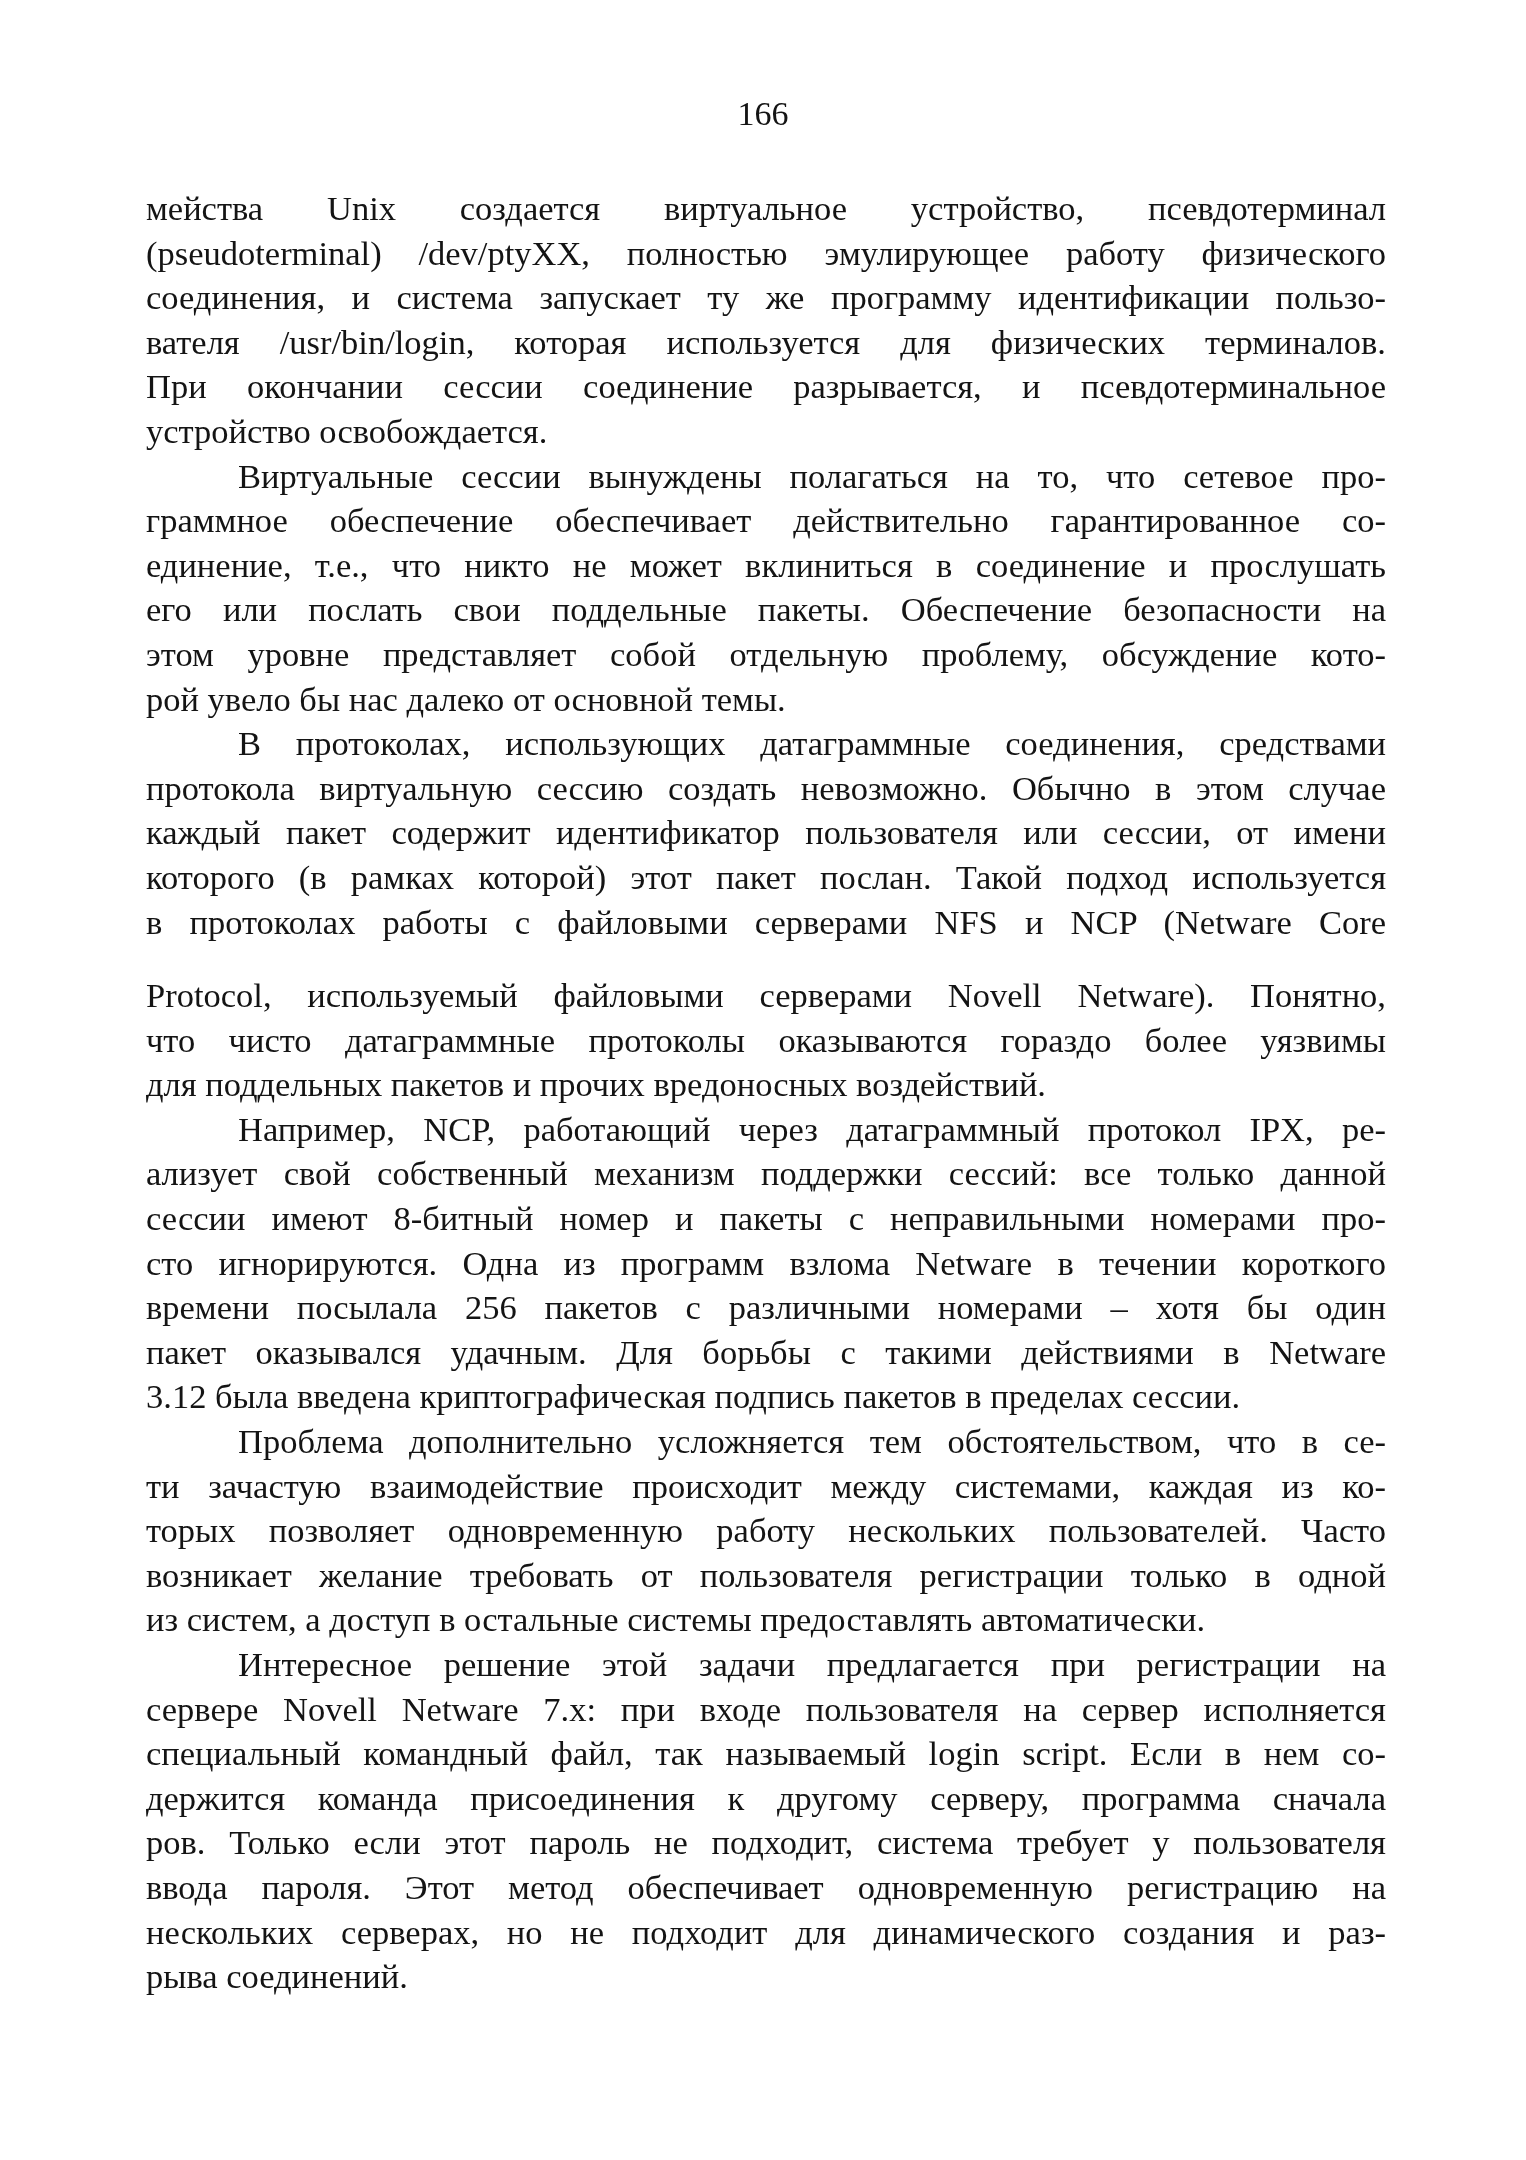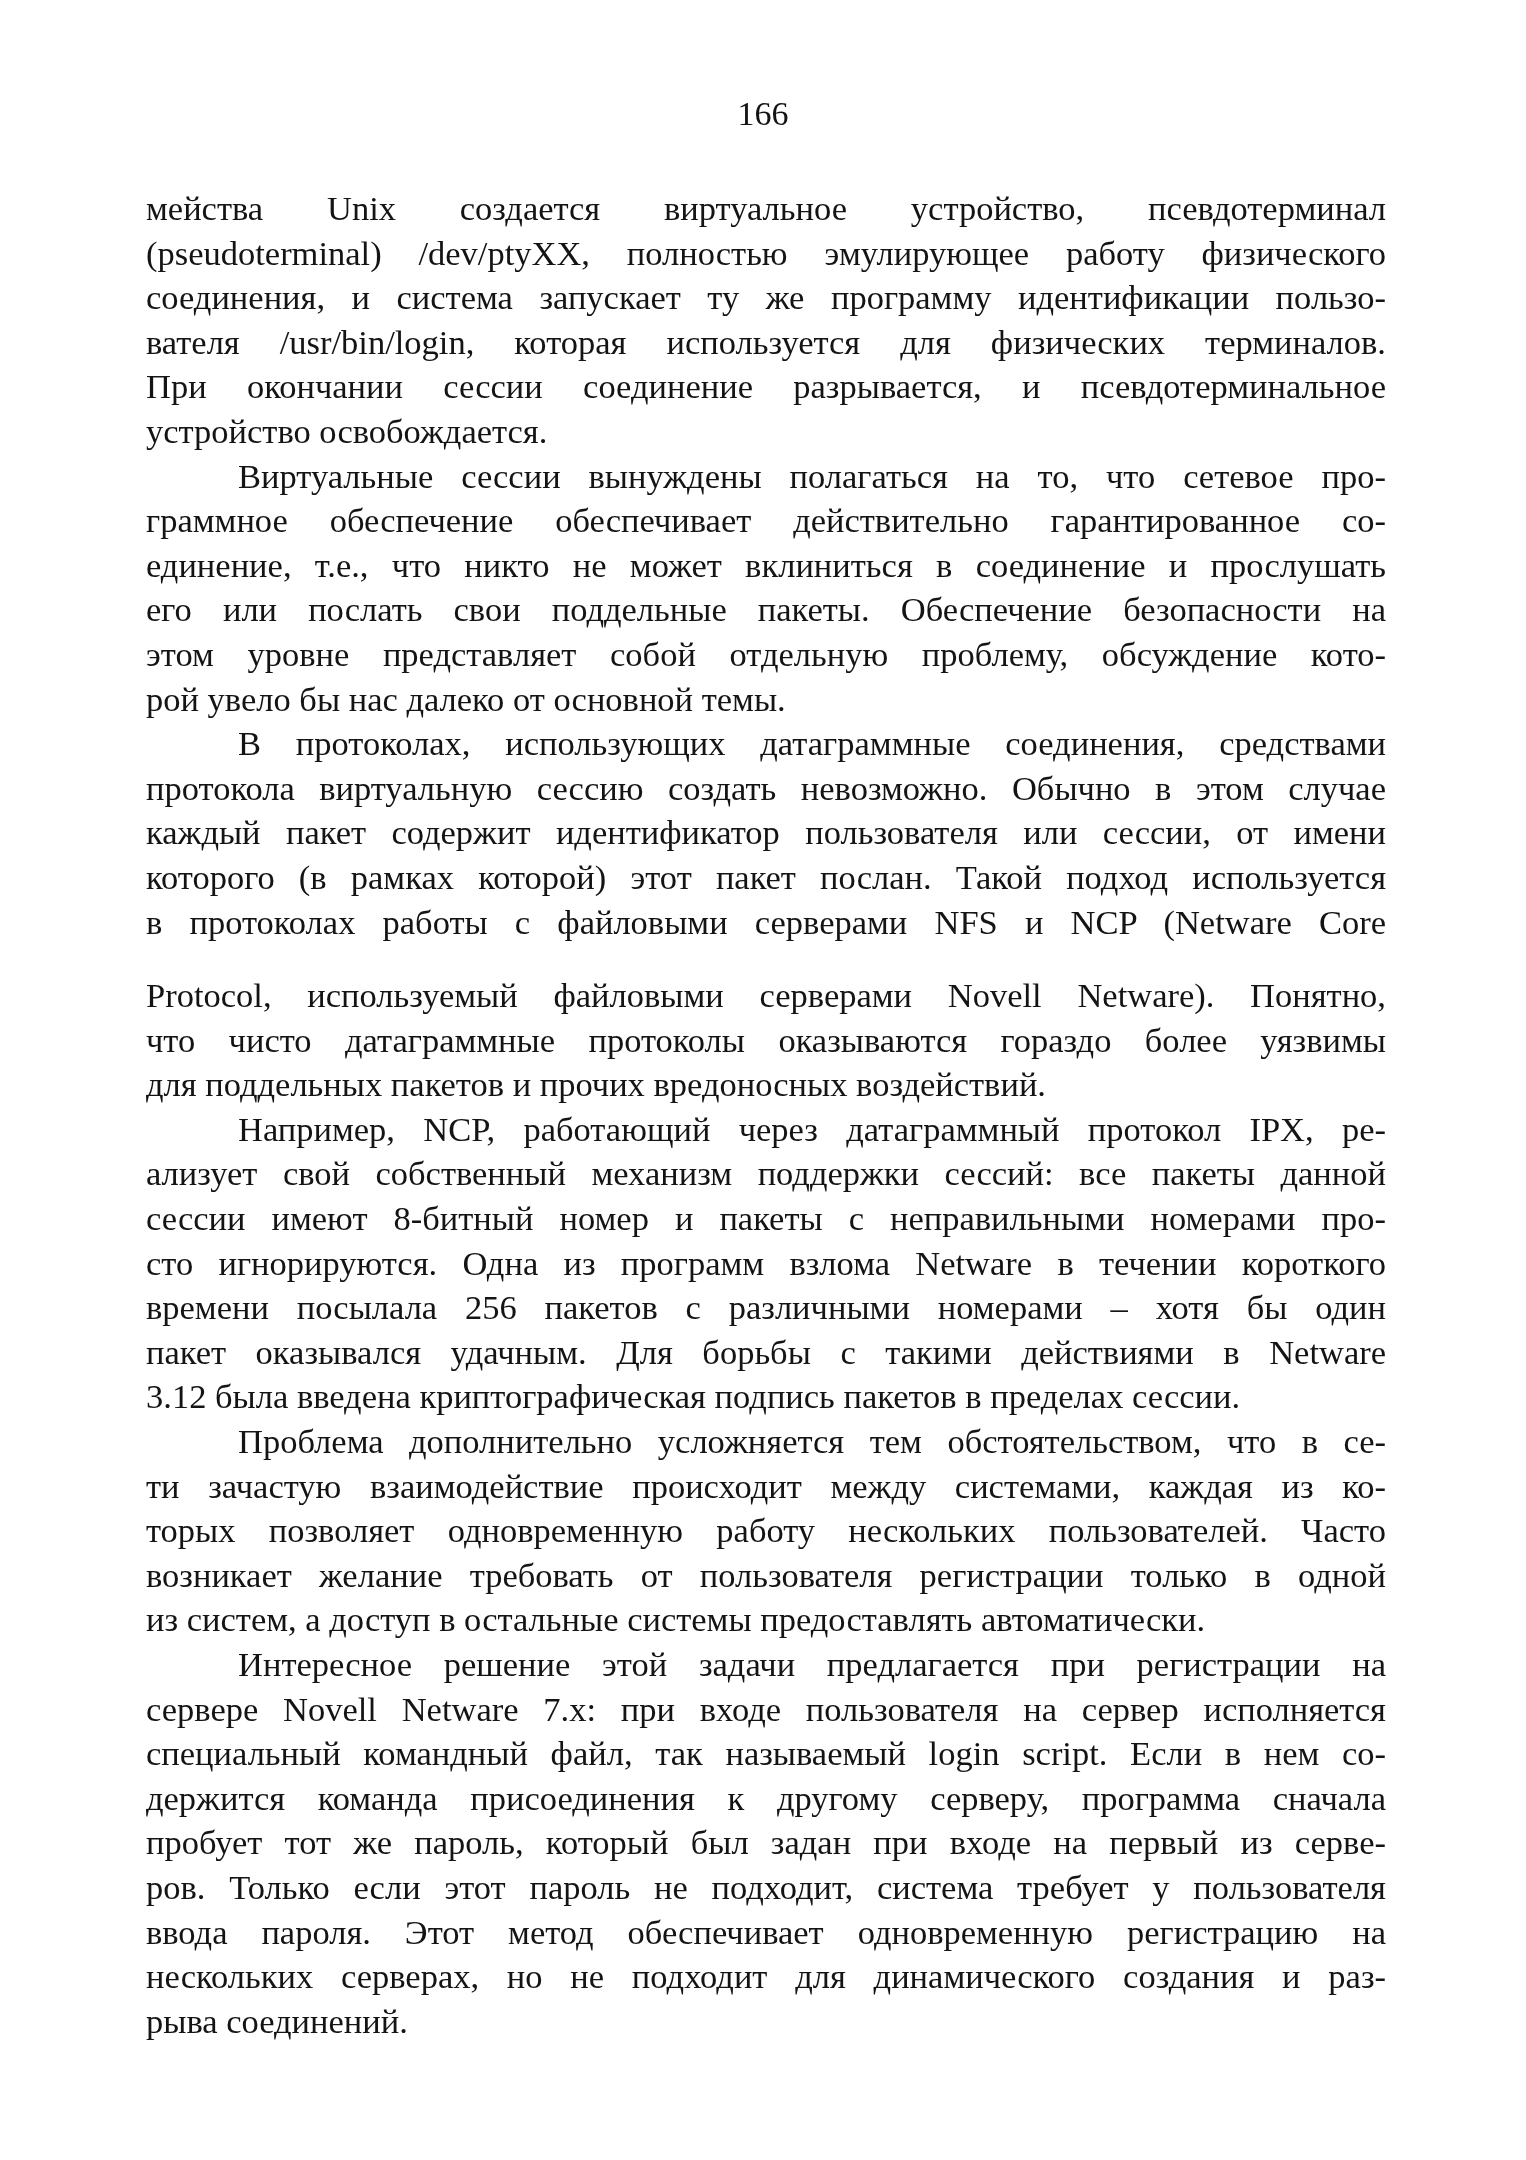--- a/index.html
+++ b/index.html
@@ -87,40 +87,39 @@
     <span class="line" style="white-space: normal;">каждый пакет содержит идентификатор пользователя или сессии, от имени</span>
     <span class="line" style="white-space: normal;">которого (в рамках которой) этот пакет послан. Такой подход используется</span>
     <span class="line" style="white-space: normal;">в протоколах работы с файловыми серверами NFS и NCP (Netware Core</span>
     <span class="line" style="white-space: normal; margin-top: 29px;">Protocol, используемый файловыми серверами Novell Netware). Понятно,</span>
     <span class="line" style="white-space: normal;">что чисто датаграммные протоколы оказываются гораздо более уязвимы</span>
     <span class="line last" style="white-space: normal;">для поддельных пакетов и прочих вредоносных воздействий.</span>
   </div>
 
   <div class="para indent">
     <span class="line" style="white-space: normal;">Например, NCP, работающий через датаграммный протокол IPX, ре-</span>
-    <span class="line" style="white-space: normal;">ализует свой собственный механизм поддержки сессий: все пакеты данной</span>
+    <span class="line" style="white-space: normal;">ализует свой собственный механизм поддержки сессий: все только данной</span>
     <span class="line" style="white-space: normal;">сессии имеют 8-битный номер и пакеты с неправильными номерами про-</span>
     <span class="line" style="white-space: normal;">сто игнорируются. Одна из программ взлома Netware в течении короткого</span>
     <span class="line" style="white-space: normal;">времени посылала 256 пакетов с различными номерами – хотя бы один</span>
     <span class="line" style="white-space: normal;">пакет оказывался удачным. Для борьбы с такими действиями в Netware</span>
     <span class="line last" style="white-space: normal;">3.12 была введена криптографическая подпись пакетов в пределах сессии.</span>
   </div>
 
   <div class="para indent">
     <span class="line" style="white-space: normal;">Проблема дополнительно усложняется тем обстоятельством, что в се-</span>
     <span class="line" style="white-space: normal;">ти зачастую взаимодействие происходит между системами, каждая из ко-</span>
     <span class="line" style="white-space: normal;">торых позволяет одновременную работу нескольких пользователей. Часто</span>
     <span class="line" style="white-space: normal;">возникает желание требовать от пользователя регистрации только в одной</span>
     <span class="line last" style="white-space: normal;">из систем, а доступ в остальные системы предоставлять автоматически.</span>
   </div>
 
   <div class="para indent">
     <span class="line" style="white-space: normal;">Интересное решение этой задачи предлагается при регистрации на</span>
     <span class="line" style="white-space: normal;">сервере Novell Netware 7.x: при входе пользователя на сервер исполняется</span>
     <span class="line" style="white-space: normal;">специальный командный файл, так называемый login script. Если в нем со-</span>
     <span class="line" style="white-space: normal;">держится команда присоединения к другому серверу, программа сначала</span>
-    <span class="line" style="white-space: normal;">пробует тот же пароль, который был задан при входе на первый из серве-</span>
     <span class="line" style="white-space: normal;">ров. Только если этот пароль не подходит, система требует у пользователя</span>
     <span class="line" style="white-space: normal;">ввода пароля. Этот метод обеспечивает одновременную регистрацию на</span>
     <span class="line" style="white-space: normal;">нескольких серверах, но не подходит для динамического создания и раз-</span>
     <span class="line last" style="white-space: normal;">рыва соединений.</span>
   </div>
 </div>
 
 </body></html>

